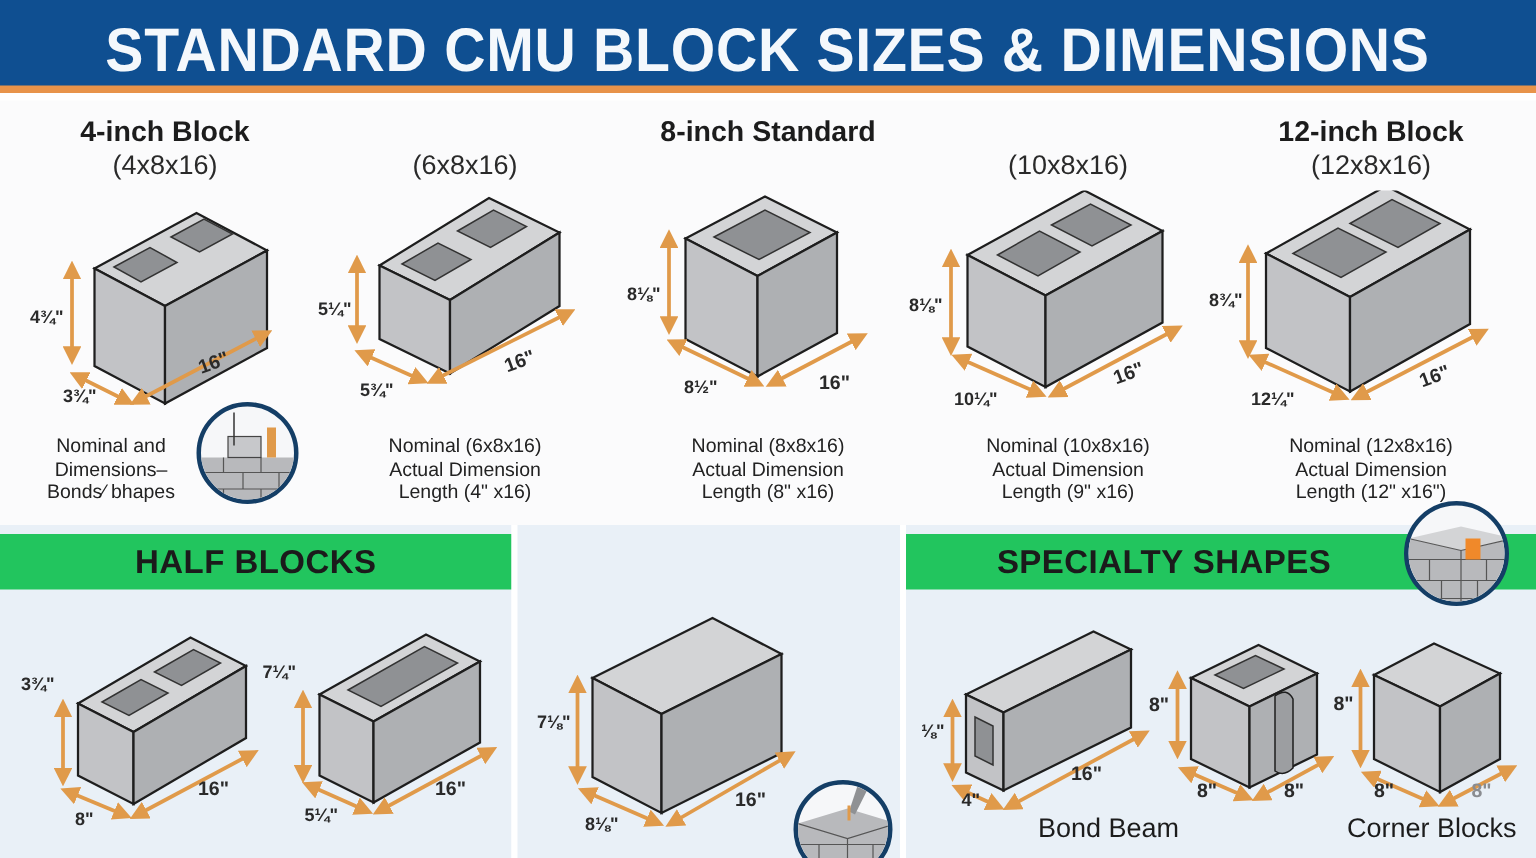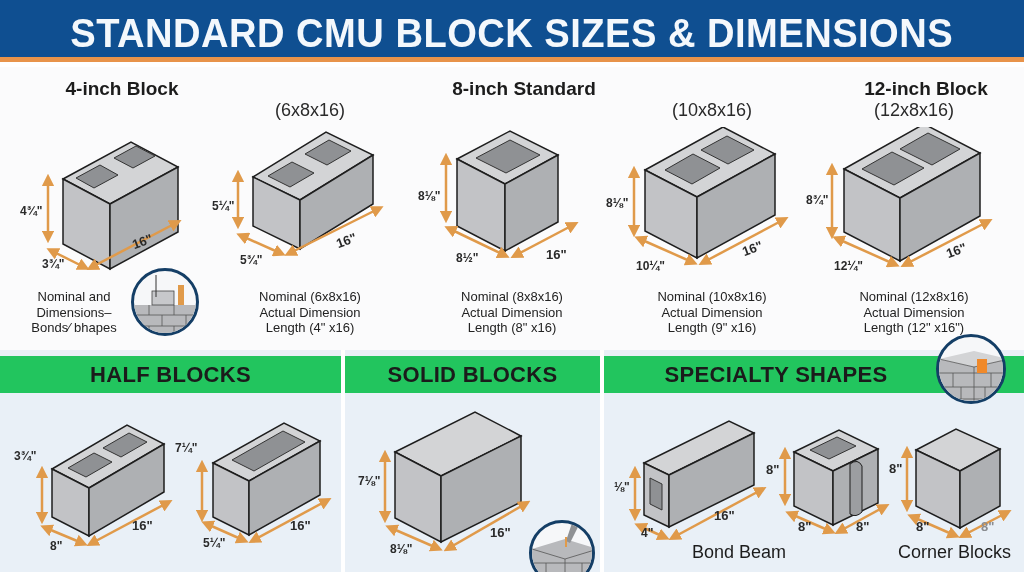--- a/index.html
+++ b/index.html
@@ -17,21 +17,21 @@
     font-weight: 700; font-size: 41px; letter-spacing: 0.5px;
     transform: scaleX(0.93);
   }
 
   .top-section {
     position: absolute; left: 0; top: 67px; width: 1024px; height: 283px;
     background: #fbfbfc;
   }
   .block-card { position: absolute; top: 0; width: 204px; height: 283px; }
   .block-card .title {
-    position: absolute; top: 11px; left: 12px; width: 100%; text-align: center;
+    position: absolute; top: 11px; left: 0; width: 100%; text-align: center;
     font-weight: 700; font-size: 19px; color: #1c1c1c;
   }
   .block-card .subtitle {
     position: absolute; top: 33px; left: 0; width: 100%; text-align: center;
     font-size: 18px; color: #2a2a2a;
   }
   .block-card svg.drawing { position: absolute; left: 0; top: 60px; }
   .block-card .notes {
     position: absolute; top: 222px; left: 0; width: 100%; text-align: center;
     font-size: 13px; line-height: 15.5px; color: #222;
@@ -70,20 +70,21 @@
 </svg>
 
 <div class="header">
   <h1>STANDARD CMU BLOCK SIZES &amp; DIMENSIONS</h1>
 </div>
 
 <div class="top-section">
 
   <div class="block-card" style="left:8px">
     <div class="title">4-inch Block</div>
+    <div class="subtitle">(4x8x16)</div>
     <svg class="drawing" width="204" height="150">
       <polygon points="55,52 123,15 170,40 102,77" fill="#d3d4d6" stroke="#1e1e1e" stroke-width="1.5"></polygon>
       <polygon points="55,52 102,77 102,142 55,117" fill="#c2c3c6" stroke="#1e1e1e" stroke-width="1.5"></polygon>
       <polygon points="102,77 170,40 170,105 102,142" fill="#aeb0b3" stroke="#1e1e1e" stroke-width="1.5"></polygon>
       <polygon points="68,51 92,38 110,48 86,61" fill="#8f9194" stroke="#333" stroke-width="1"></polygon>
       <polygon points="106,31 128,19 147,29 125,41" fill="#8f9194" stroke="#333" stroke-width="1"></polygon>
       <line x1="40" y1="53" x2="40" y2="110" stroke="#e09a4a" stroke-width="2.5" marker-start="url(#ah)" marker-end="url(#ah)"></line>
       <line x1="44" y1="124" x2="76" y2="140" stroke="#e09a4a" stroke-width="2.5" marker-start="url(#ah)" marker-end="url(#ah)"></line>
       <line x1="84" y1="140" x2="168" y2="96" stroke="#e09a4a" stroke-width="2.5" marker-start="url(#ah)" marker-end="url(#ah)"></line>
     </svg>
@@ -231,23 +232,20 @@
   <div class="dim" style="left:14px;top:99px">3¾"</div>
   <div class="dim" style="left:50px;top:189px">8"</div>
   <div class="dim big" style="left:132px;top:168px">16"</div>
   <div class="dim" style="left:175px;top:91px">7¼"</div>
   <div class="dim" style="left:203px;top:186px">5¼"</div>
   <div class="dim big" style="left:290px;top:168px">16"</div>
 </div>
 <div class="divider" style="left:341px"></div>
 
 <div class="bottom-section" style="left:345px;width:255px">
-  <div class="band">
-    <h2>SOLID BLOCKS</h2>
-  </div>
   <svg style="position:absolute;left:0;top:50px" width="255" height="172">
     <polygon points="50,52 130,12 176,36 96,76" fill="#d3d4d6" stroke="#1e1e1e" stroke-width="1.5"></polygon>
     <polygon points="50,52 96,76 96,142 50,118" fill="#c2c3c6" stroke="#1e1e1e" stroke-width="1.5"></polygon>
     <polygon points="96,76 176,36 176,102 96,142" fill="#aeb0b3" stroke="#1e1e1e" stroke-width="1.5"></polygon>
     <line x1="40" y1="56" x2="40" y2="117" stroke="#e09a4a" stroke-width="2.5" marker-start="url(#ah)" marker-end="url(#ah)"></line>
     <line x1="46" y1="128" x2="92" y2="148" stroke="#e09a4a" stroke-width="2.5" marker-start="url(#ah)" marker-end="url(#ah)"></line>
     <line x1="104" y1="148" x2="180" y2="104" stroke="#e09a4a" stroke-width="2.5" marker-start="url(#ah)" marker-end="url(#ah)"></line>
   </svg>
   <div class="dim" style="left:13px;top:124px">7⅛"</div>
   <div class="dim" style="left:45px;top:192px">8⅛"</div>

